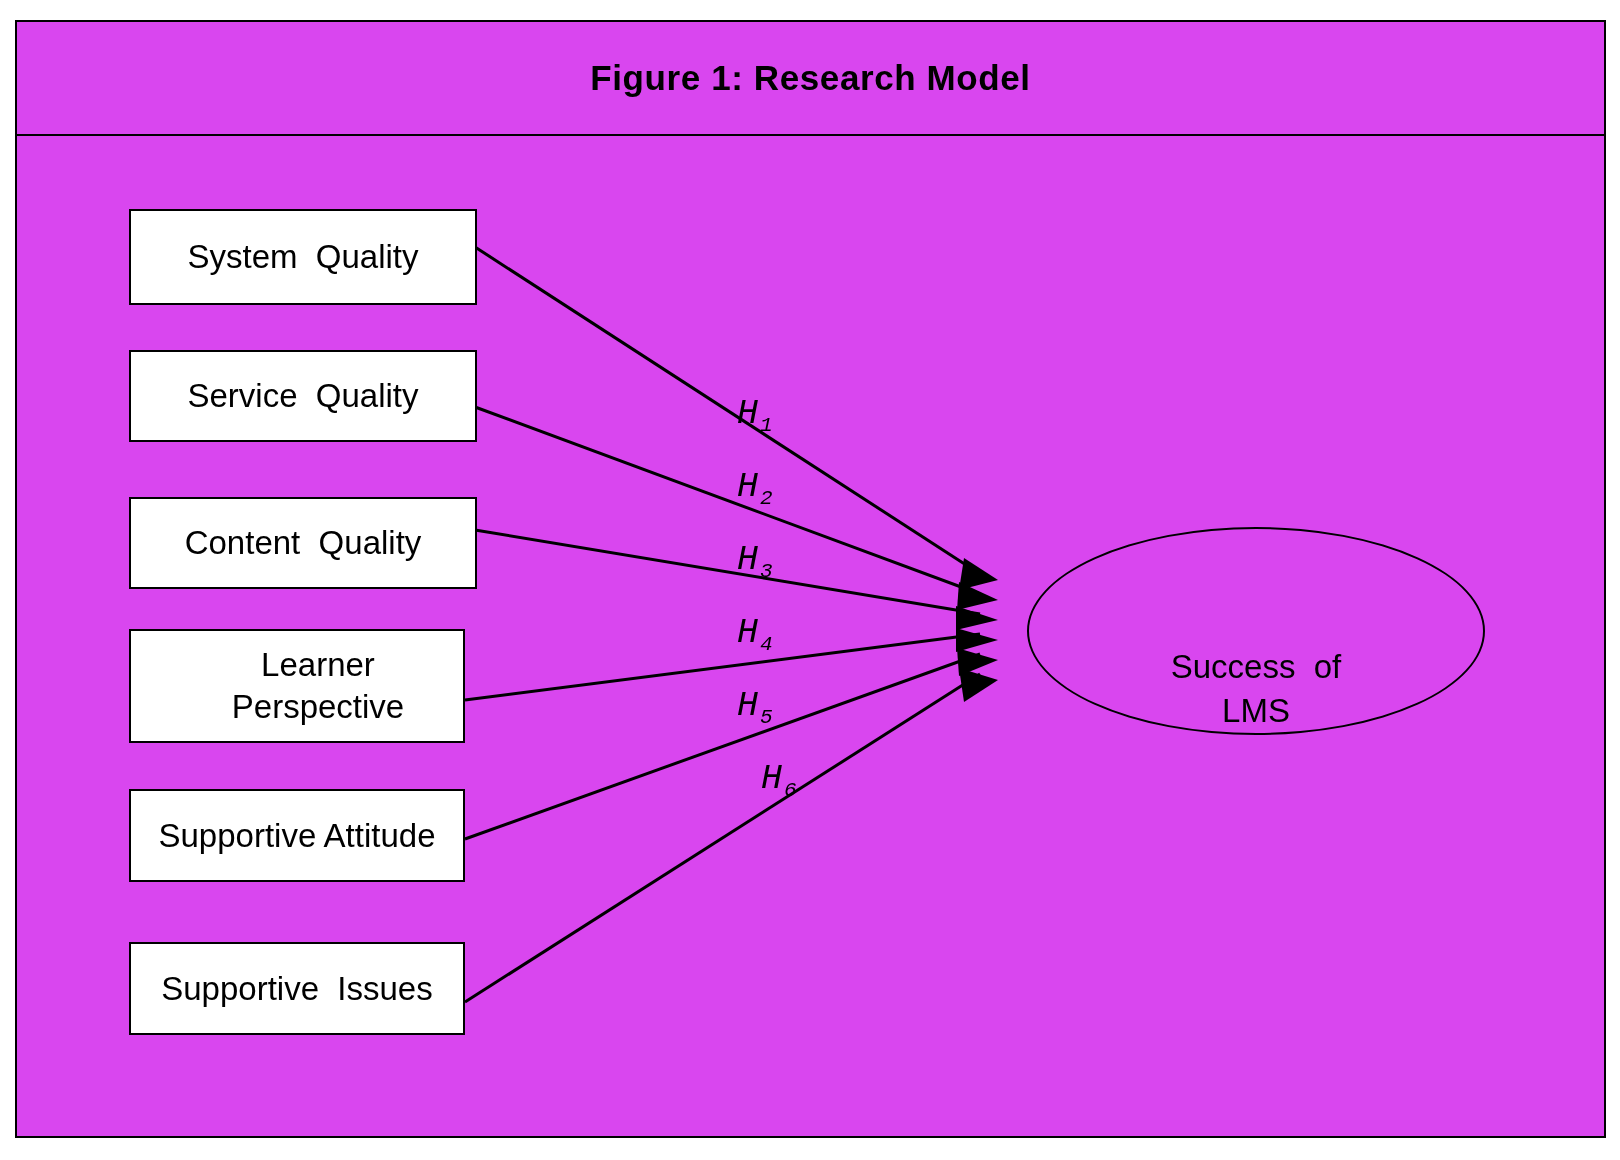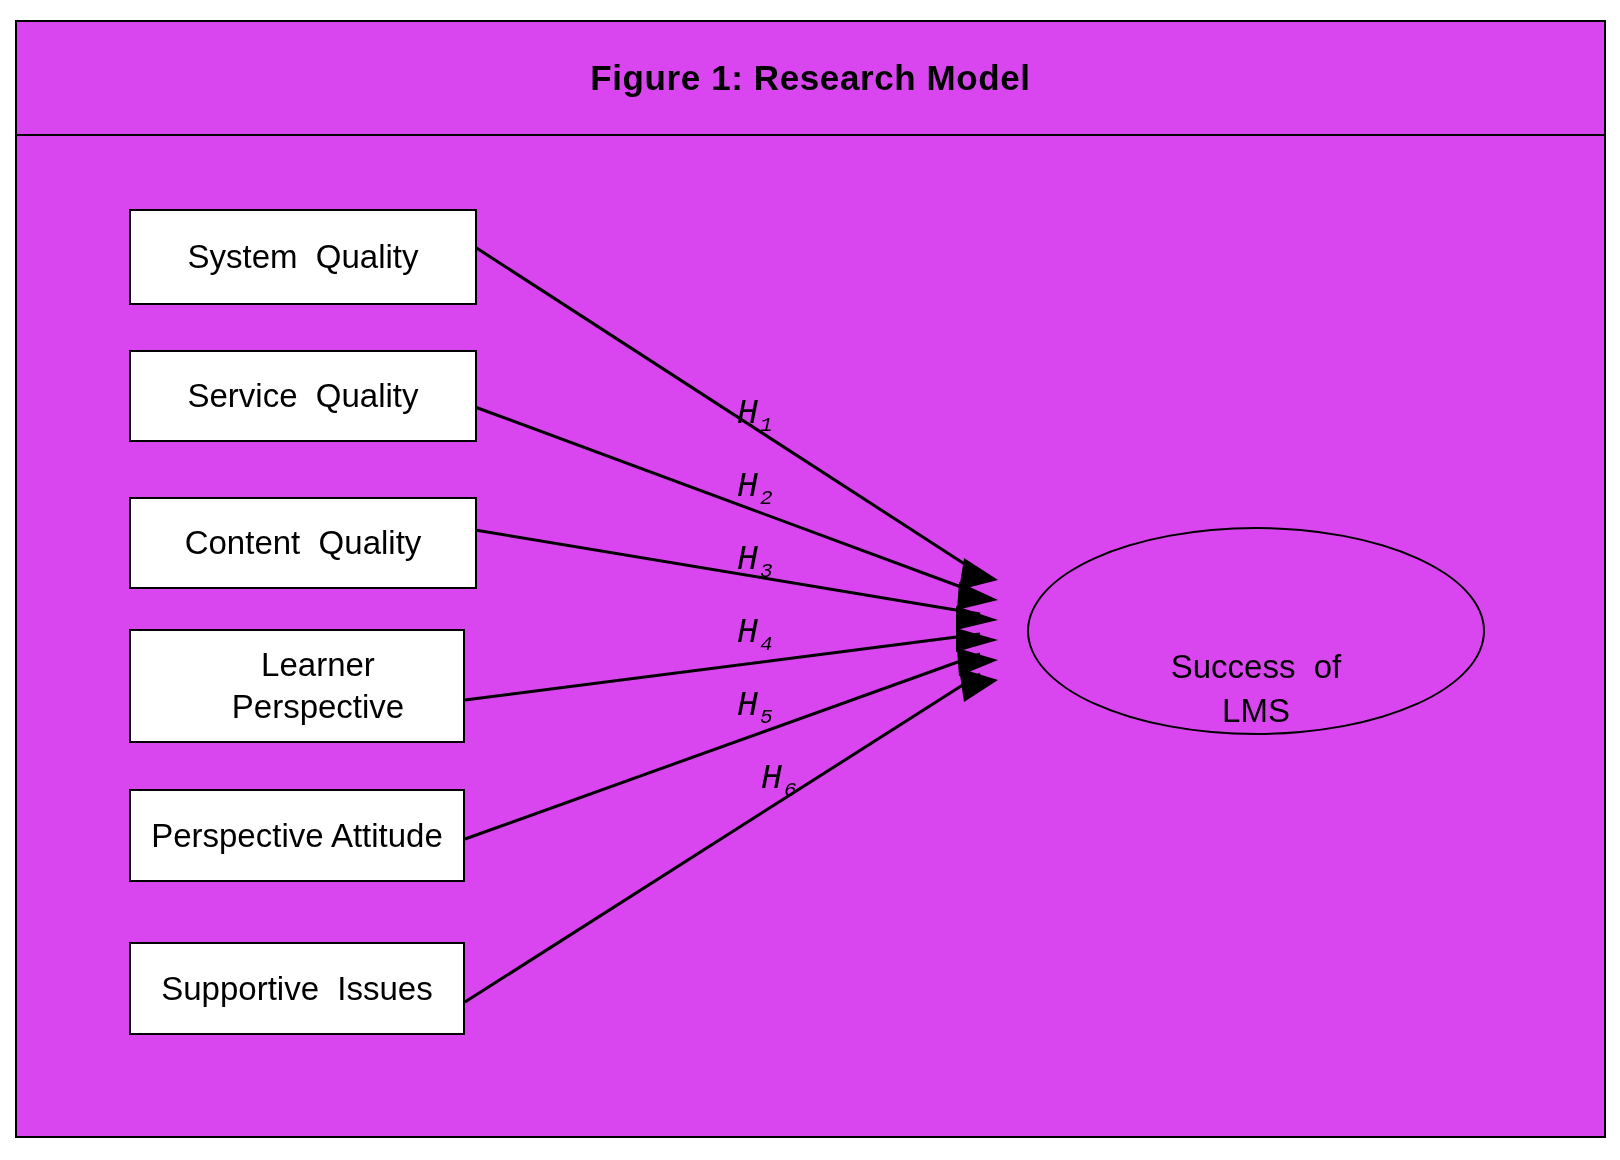--- a/index.html
+++ b/index.html
@@ -148,21 +148,21 @@
 
     <div class="construct-box" style="left:112px; top:361px; width:348px; height:92px;">
       <span class="construct-label">Content  Quality</span>
     </div>
 
     <div class="construct-box" style="left:112px; top:493px; width:336px; height:114px;padding-left:42px;">
       <span class="construct-label">Learner<br>Perspective</span>
     </div>
 
     <div class="construct-box" style="left:112px; top:653px; width:336px; height:93px;">
-      <span class="construct-label">Perspective Attitude</span>
+      <span class="construct-label">Supportive Attitude</span>
     </div>
 
     <div class="construct-box" style="left:112px; top:796px; width:336px; height:93px;margin-top:10px;">
       <span class="construct-label">Supportive  Issues</span>
     </div>
 
     <div id="outcome-node" style="left:1010px; top:391px; width:458px; height:208px;">
       <span id="outcome-label">Success  of<br>LMS</span>
     </div>
 

